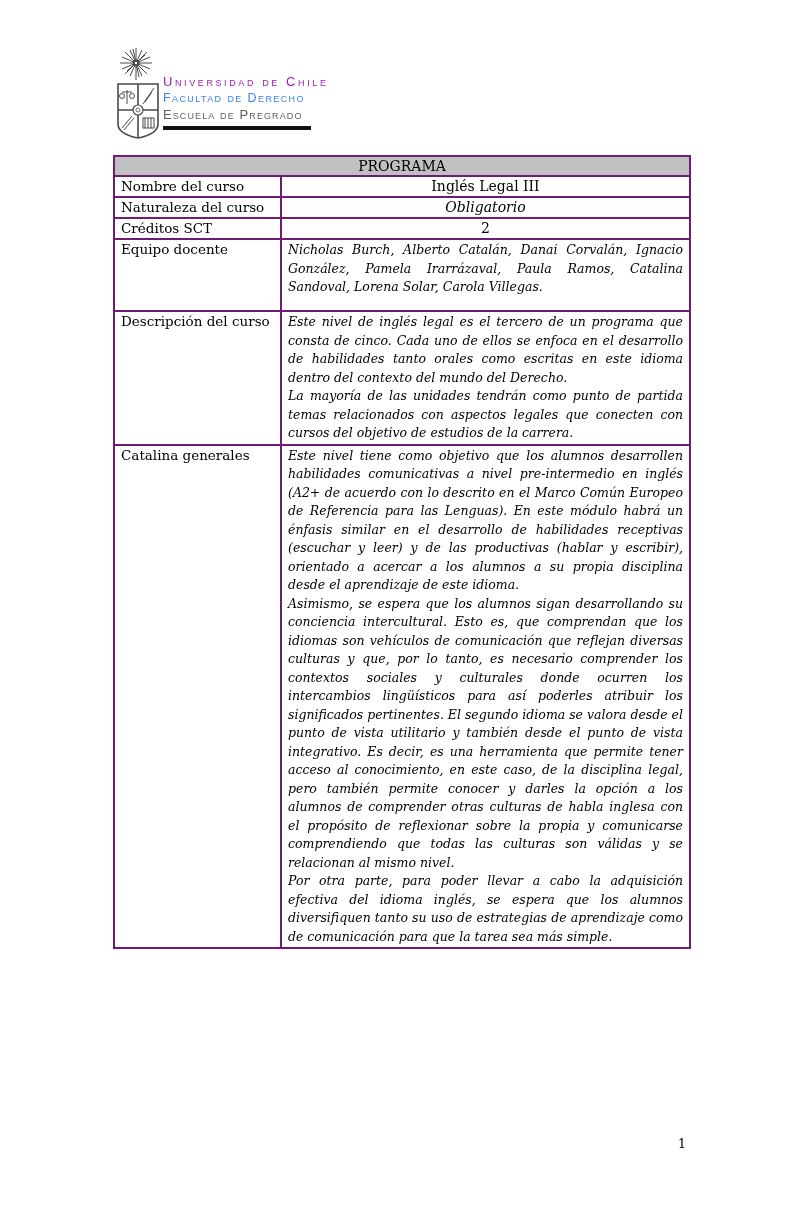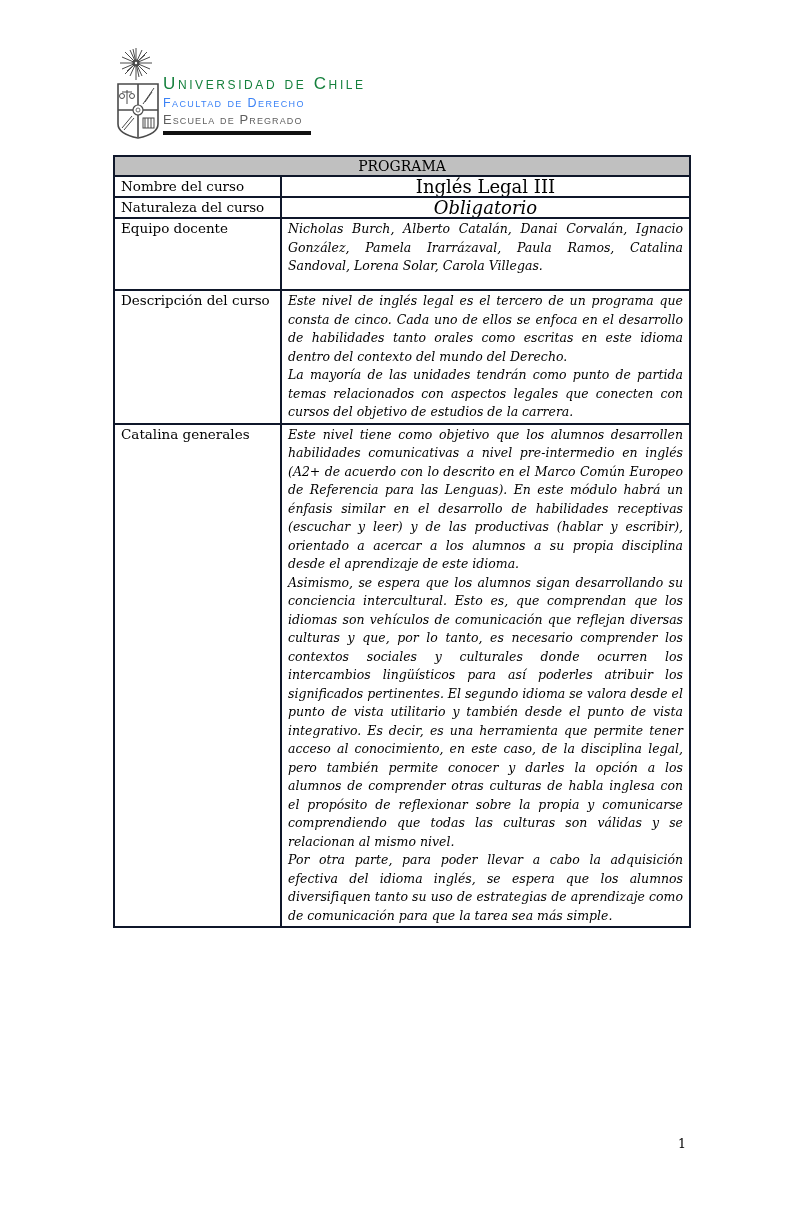--- a/index.html
+++ b/index.html
@@ -11,61 +11,61 @@
     font-family:"DejaVu Serif","Liberation Serif",serif;
     color:#000;
     overflow:hidden;
   }
 
   
   .letterhead{position:absolute;left:108px;top:44px;}
   .crest{position:absolute;left:4px;top:2px;width:56px;height:94px;}
   .lh-text{position:absolute;left:55px;top:30px;width:300px;font-family:"Liberation Sans",sans-serif;}
   .lh-line1{
-    font-size:17px;letter-spacing:2.6px;color:#15803d;
+    font-size:13px;letter-spacing:2.6px;color:#a21caf;
     font-variant:small-caps;white-space:nowrap;
   }
   .lh-line2{
     font-size:12.5px;letter-spacing:1.4px;color:#3b82f6;
     font-variant:small-caps;white-space:nowrap;margin-top:2px;
   }
   .lh-line3{
     font-size:13px;letter-spacing:1.1px;color:#5f5f5f;
     font-variant:small-caps;white-space:nowrap;margin-top:2px;
   }
   .lh-bar{width:148px;height:4px;background:#111;margin-top:4px;}
 
   
   table.program{
     position:absolute;left:113px;top:155px;
     width:576px;
     border-collapse:collapse;
     table-layout:fixed;
   }
   table.program td,table.program th{
-    border:2px solid #0f172a;
+    border:2px solid #701a75;
     vertical-align:top;
     padding:1px 6px;
     font-weight:normal;
     overflow:hidden;
   }
   col.c-label{width:167px;}
   col.c-value{width:409px;}
 
   .th-programa{
     background:#c0c0c0;
     text-align:center;
     font-weight:bold;
     font-size:14px;
     height:16px;
     line-height:16px;
   }
   .lbl{font-size:13.5px;line-height:17px;margin-left:42px;}
   .lbl-pad{padding-top:18px;border-radius:16px;}
-  .val-center{text-align:center;font-size:18px;line-height:17px;}
+  .val-center{text-align:center;font-size:14px;line-height:17px;}
   .italic{font-style:italic;}
   .val-just{
     text-align:justify;
     font-style:italic;
     font-size:12.5px;
     line-height:18.5px;
     padding:2px 8px 2px 10px;
   }
   .val-just p{margin:0;}
   .row-nombre{height:19px;}
@@ -146,20 +146,24 @@
       <th class="th-programa" colspan="2">PROGRAMA</th>
     </tr>
     <tr class="row-nombre">
       <td class="lbl">Nombre del curso</td>
       <td class="val-center">Inglés Legal III</td>
     </tr>
     <tr class="row-naturaleza">
       <td class="lbl">Naturaleza del curso</td>
       <td class="val-center italic">Obligatorio</td>
     </tr>
+    <tr class="row-creditos">
+      <td class="lbl">Créditos SCT</td>
+      <td class="val-center">2</td>
+    </tr>
     <tr class="row-equipo">
       <td class="lbl lbl-pad">Equipo docente</td>
       <td class="val-just">
         <p>Nicholas Burch, Alberto Catalán, Danai Corvalán, Ignacio González, Pamela Irarrázaval, Paula Ramos, Catalina Sandoval, Lorena Solar, Carola Villegas.</p>
       </td>
     </tr>
     <tr class="row-descripcion">
       <td class="lbl lbl-pad">Descripción del curso</td>
       <td class="val-just">
         <p>Este nivel de inglés legal es el tercero de un programa que consta de cinco. Cada uno de ellos se enfoca en el desarrollo de habilidades tanto orales como escritas en este idioma dentro del contexto del mundo del Derecho.</p>

